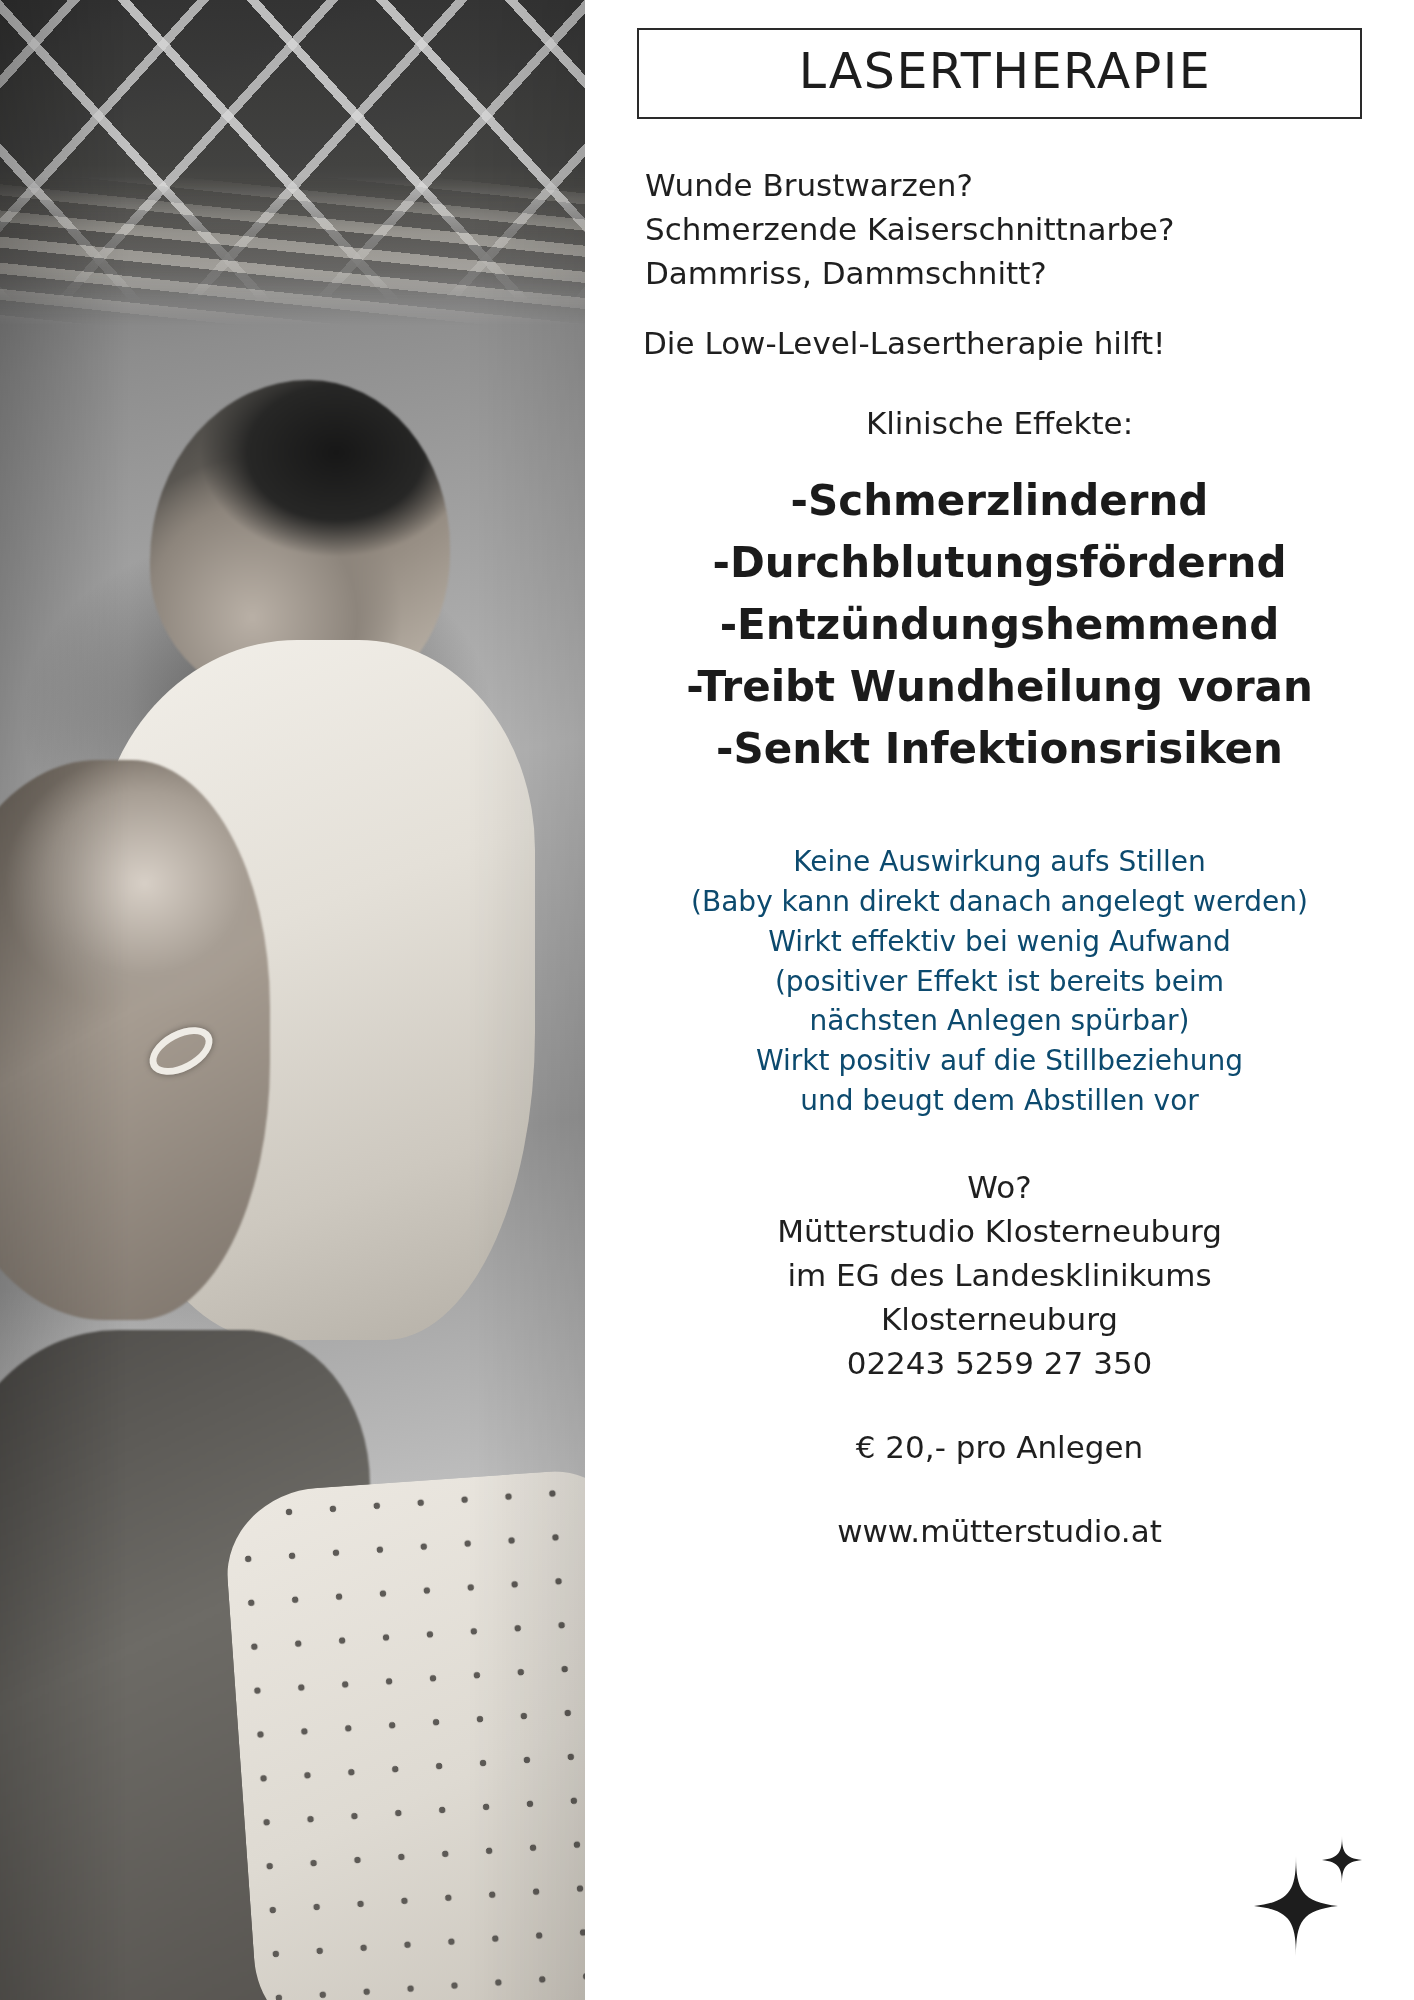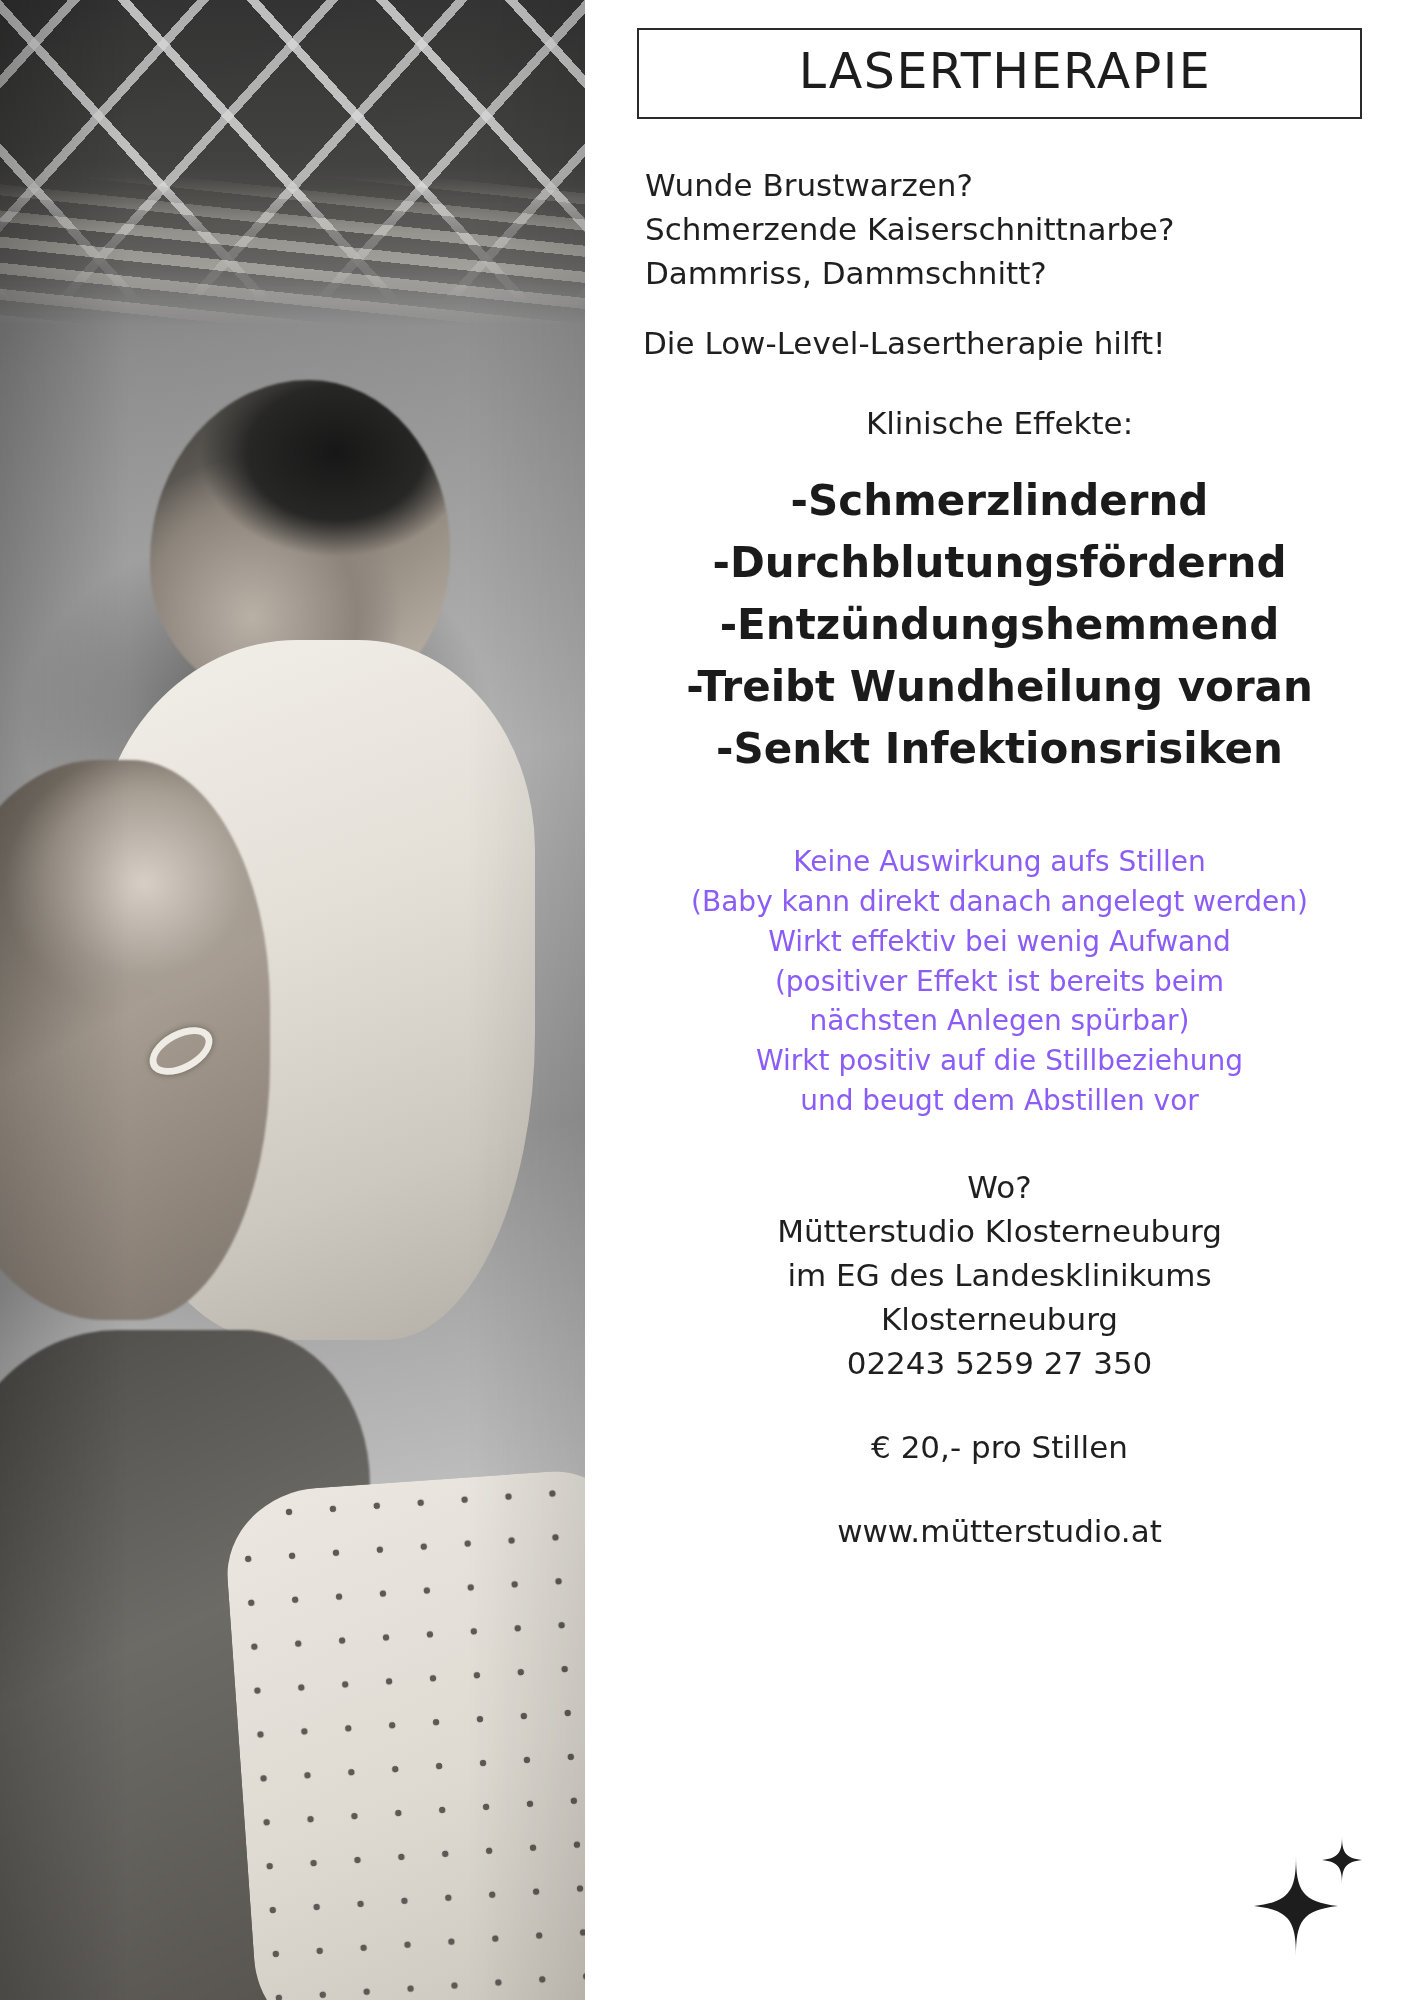--- a/index.html
+++ b/index.html
@@ -191,21 +191,21 @@
     font-size: 42px;
     font-weight: 700;
     line-height: 1.48;
     color: #1b1b1b;
     margin: 0 0 62px 0;
   }
 
   .benefits {
     font-size: 28px;
     line-height: 1.42;
-    color: #8b5cf6;
+    color: #0c4a6e;
     margin: 0 0 44px 0;
   }
 
   .where {
     font-size: 31px;
     line-height: 1.42;
     color: #1f1f1f;
     margin: 0 0 42px 0;
   }
 
@@ -285,21 +285,21 @@
     </div>
 
     <div class="where">
       <div>Wo?</div>
       <div>Mütterstudio Klosterneuburg</div>
       <div>im EG des Landesklinikums</div>
       <div>Klosterneuburg</div>
       <div>02243 5259 27 350</div>
     </div>
 
-    <div class="price">€ 20,- pro Stillen</div>
+    <div class="price">€ 20,- pro Anlegen</div>
 
     <div class="web">www.mütterstudio.at</div>
 
     <svg class="sparkle" viewBox="0 0 120 130" aria-hidden="true">
       <path d="M46 130 C46 96, 40 84, 4 80 C40 76, 46 64, 46 30 C46 64, 52 76, 88 80 C52 84, 46 96, 46 130 Z" fill="#1d1d1d"></path>
       <path d="M92 58 C92 42, 89 36, 72 34 C89 32, 92 26, 92 10 C92 26, 95 32, 112 34 C95 36, 92 42, 92 58 Z" fill="#1d1d1d"></path>
     </svg>
 
   </div>
 </div>

